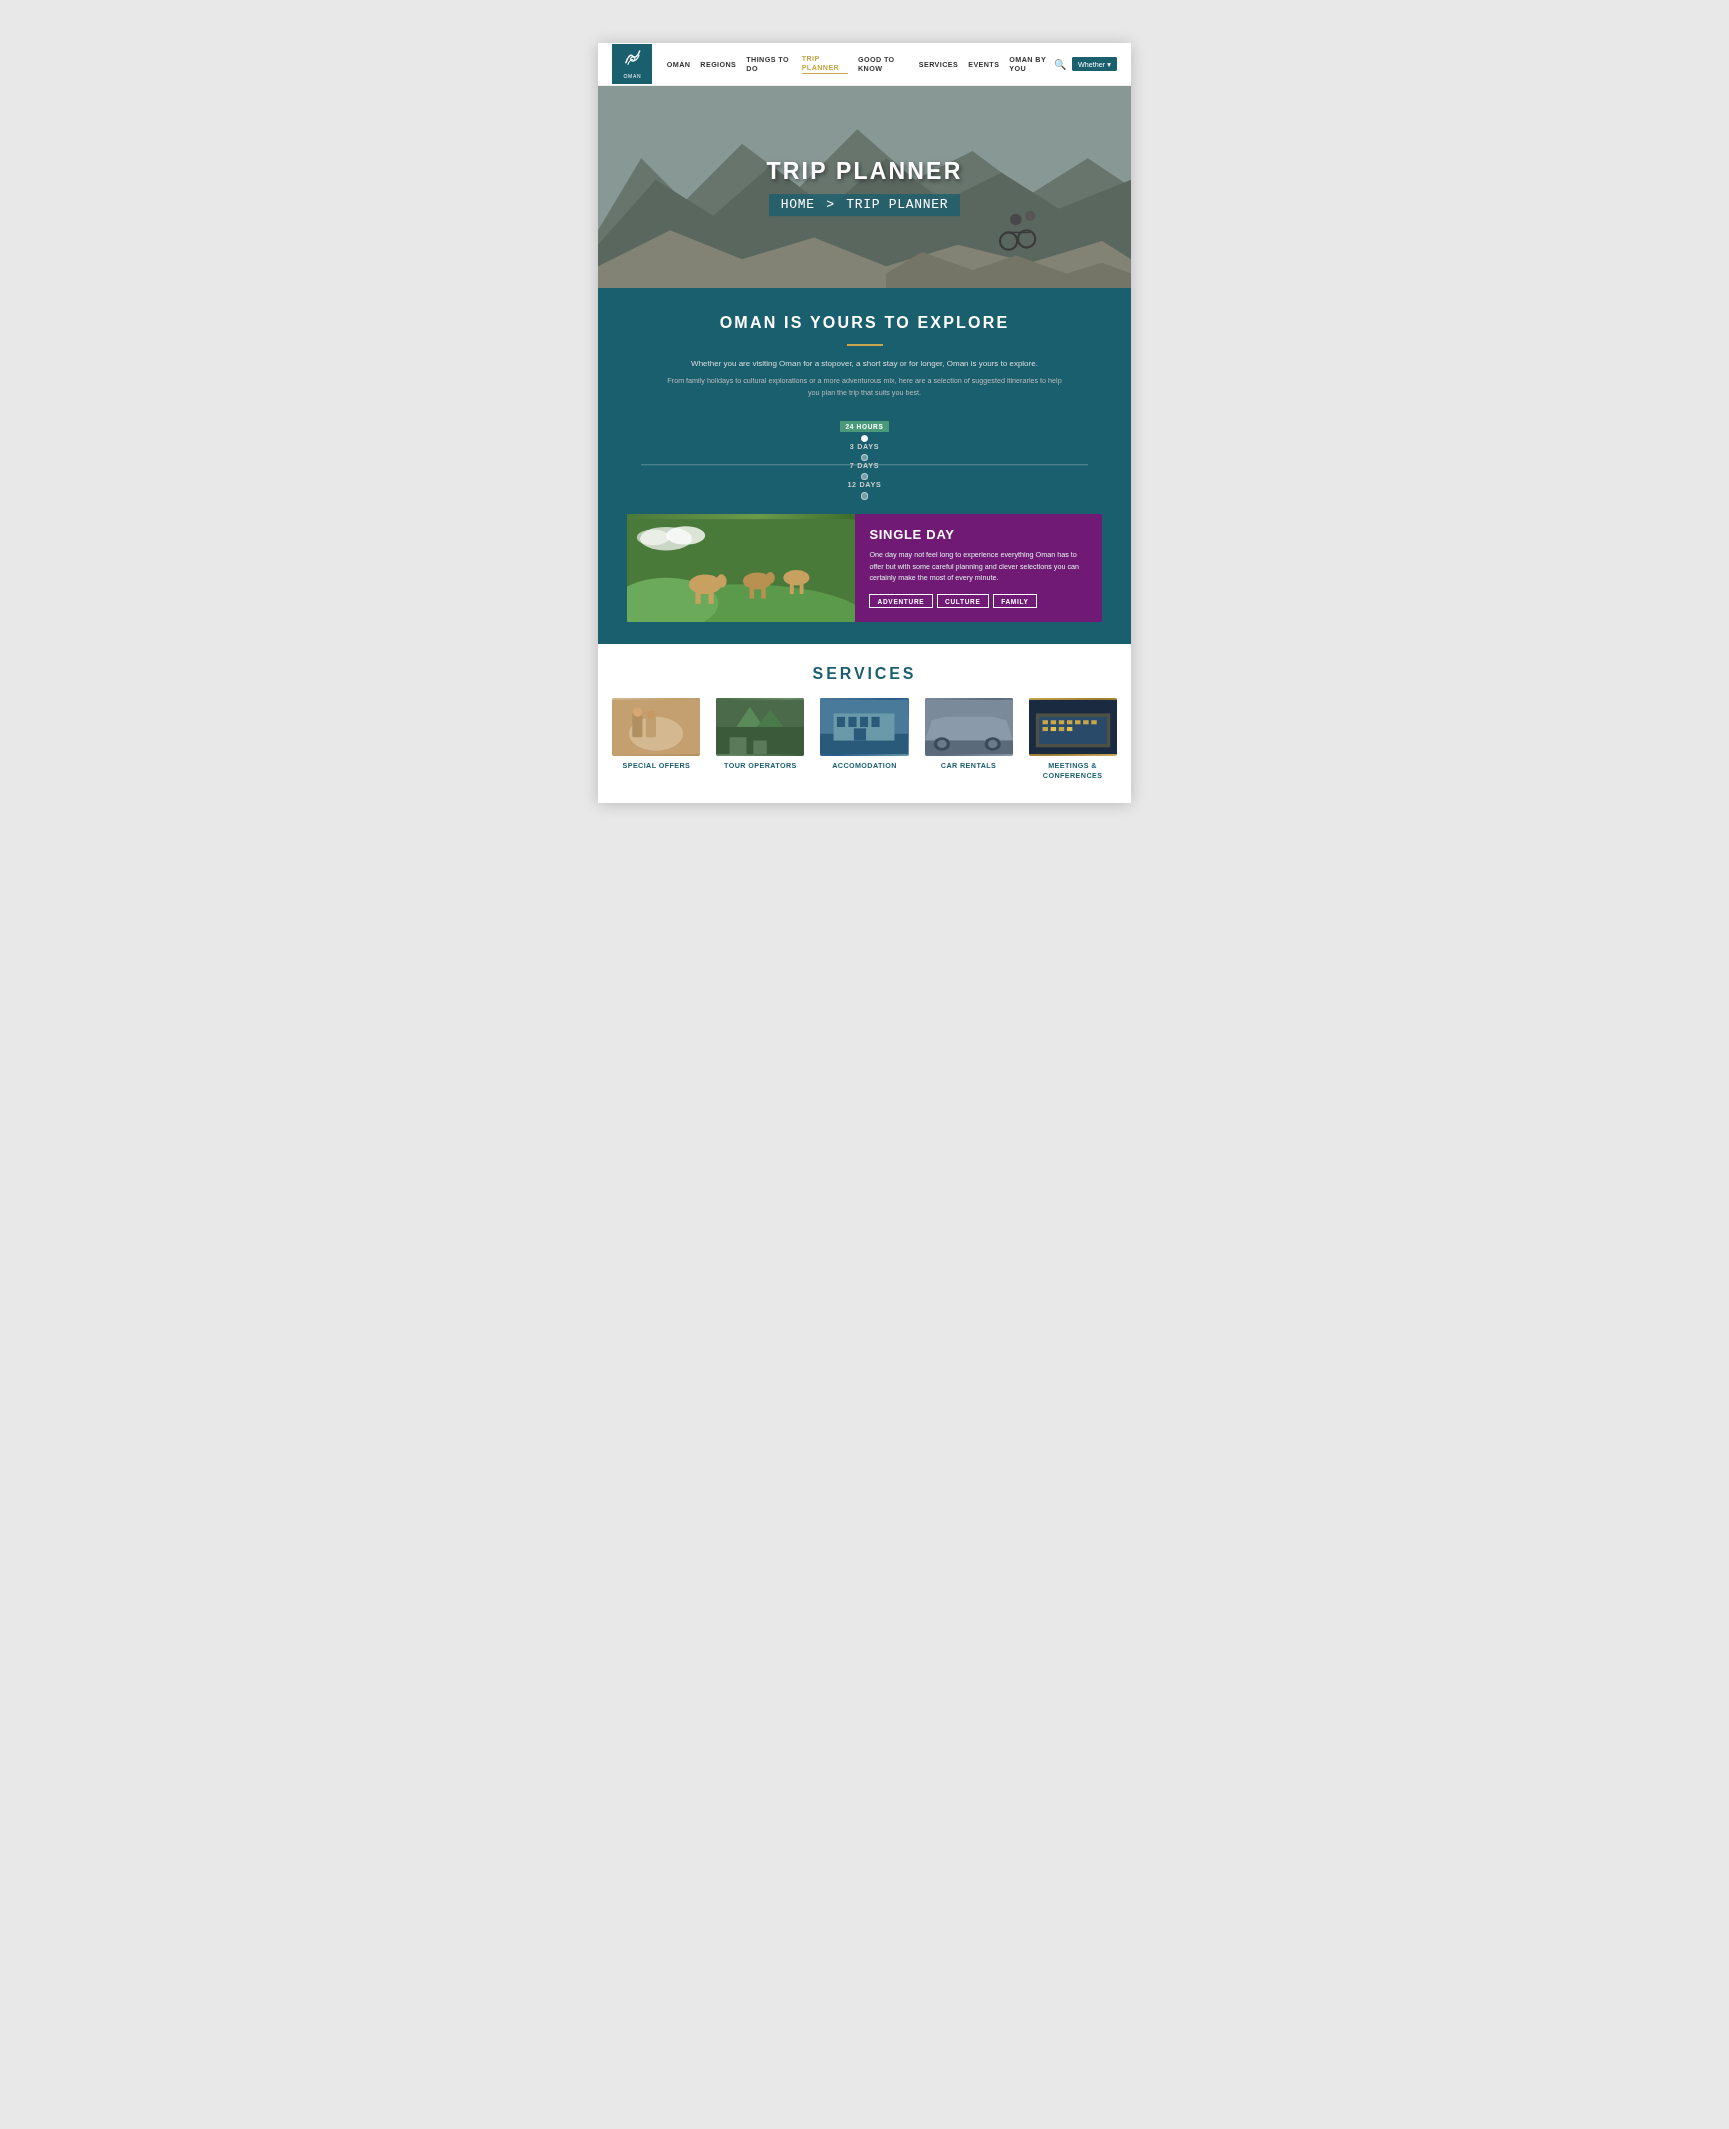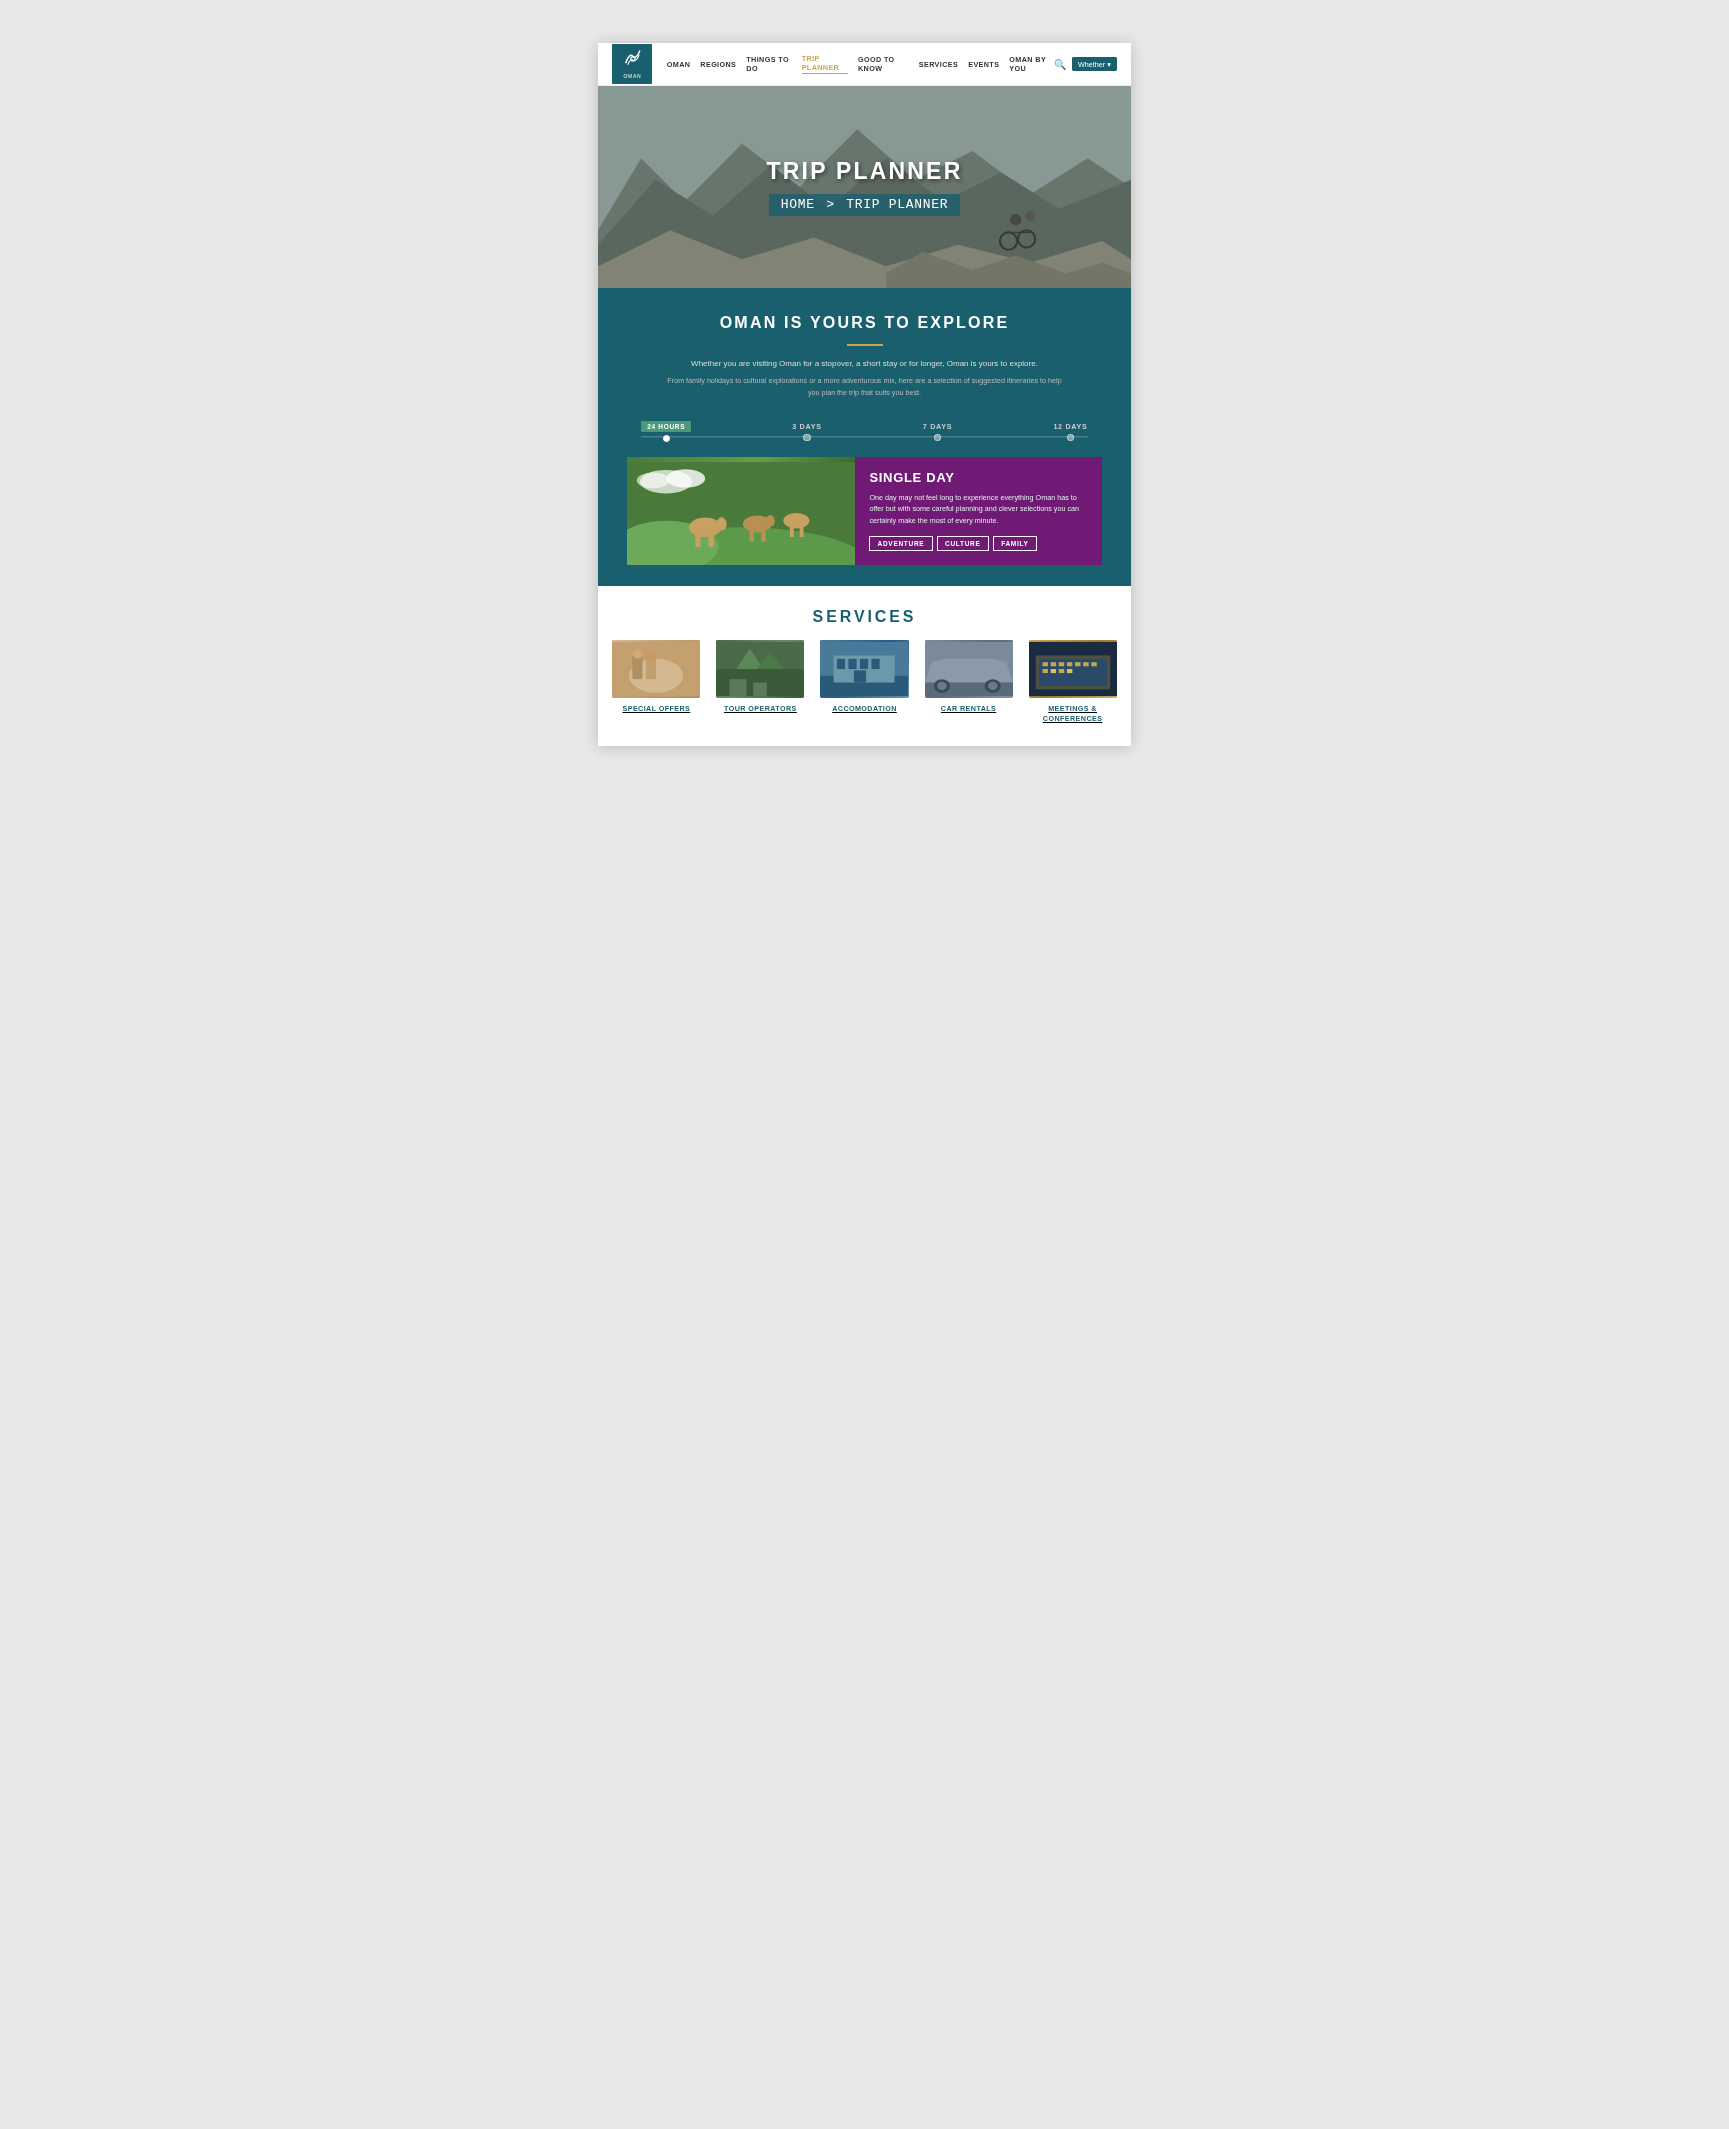--- a/index.html
+++ b/index.html
@@ -189,20 +189,21 @@
     }
 
     
     .timeline {
       display: flex;
       align-items: center;
       justify-content: space-between;
       position: relative;
       margin-bottom: 14.4px;
       padding: 0 14.4px;
+      flex-direction: column;
     }
     .timeline-line {
       position: absolute;
       top: 50%;
       left: 14.4px;
       right: 14.4px;
       height: 0.7px;
       background: rgba(255,255,255,0.3);
       transform: translateY(4.3px);
     }
@@ -305,21 +306,20 @@
       font-weight: 900;
       letter-spacing: 2.9px;
       text-transform: uppercase;
       color: #1a5f6e;
       margin-bottom: 14.4px;
     }
     .services-grid {
       display: flex;
       gap: 16px;
       justify-content: center;
-      text-decoration: underline;
     }
     .service-card {
       flex: 1;
       max-width: 94px;
       cursor: pointer;
     }
     .service-img {
       width: 100%;
       height: 58px;
       border-radius: 1.4px;

